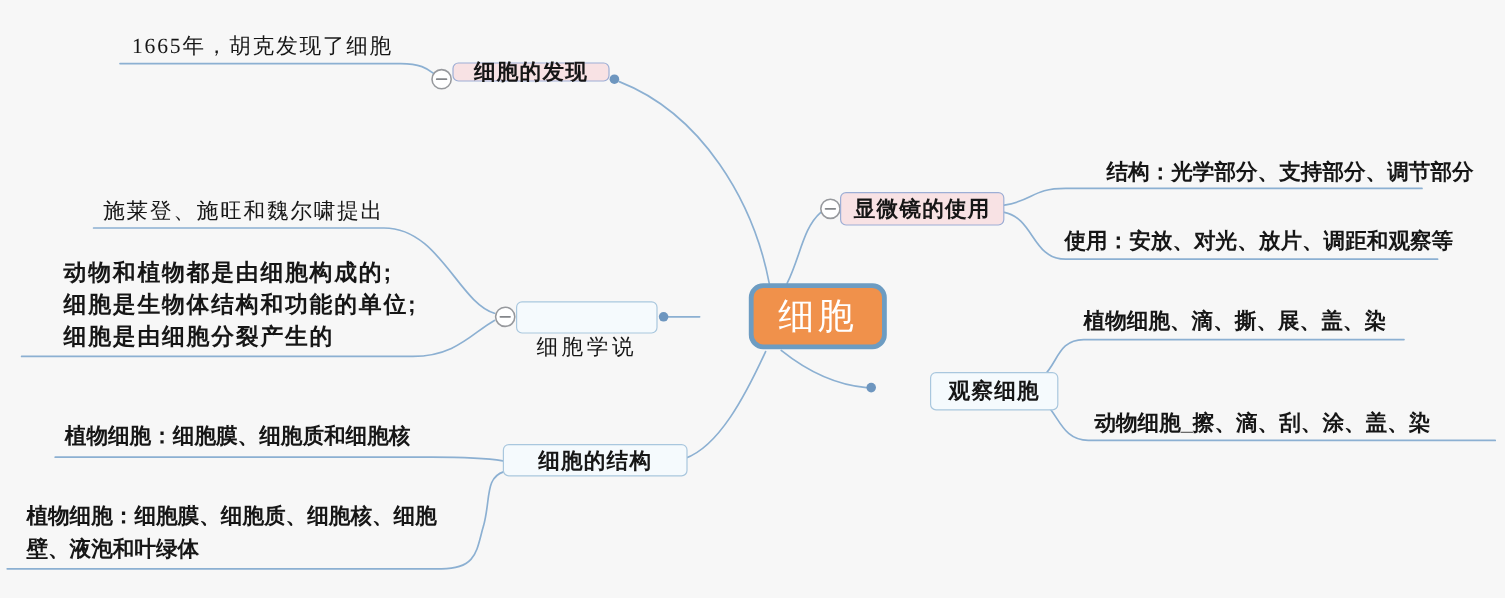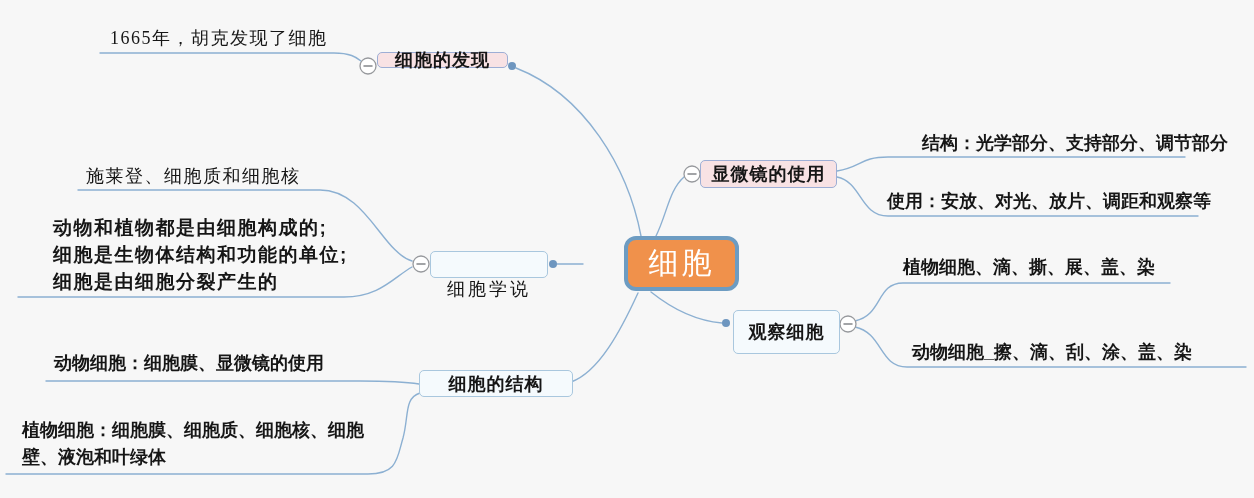--- a/index.html
+++ b/index.html
@@ -103,41 +103,41 @@
   </div>
 
   <div class="node pink" style="left:700px; top:160px; width:137px; height:28px;">
     <span class="node-label">显微镜的使用</span>
   </div>
 
   <div class="node light serif" style="left:430px; top:251px; width:118px; height:27px;">
     <span class="node-label">细胞学说</span>
   </div>
 
-  <div class="node light" style="left:733px; top:310px; width:107px; height:44px;">
+  <div class="node light" style="left:775px; top:310px; width:107px; height:32px;">
     <span class="node-label">观察细胞</span>
   </div>
 
   <div class="node light" style="left:419px; top:370px; width:154px; height:27px;">
     <span class="node-label">细胞的结构</span>
   </div>
 
   <div class="child-text serif" style="left:110px; top:26px;">1665年，胡克发现了细胞</div>
 
   <div class="child-text" style="left:886px; top:131px;margin-left:36px;">结构：光学部分、支持部分、调节部分</div>
 
   <div class="child-text" style="left:887px; top:189px;">使用：安放、对光、放片、调距和观察等</div>
 
-  <div class="child-text serif" style="left:86px; top:164px;">施莱登、细胞质和细胞核</div>
+  <div class="child-text serif" style="left:86px; top:164px;">施莱登、施旺和魏尔啸提出</div>
 
   <div class="child-text multiline" style="left:33px; top:214px;">动物和植物都是由细胞构成的;
 细胞是生物体结构和功能的单位;
 细胞是由细胞分裂产生的</div>
 
   <div class="child-text" style="left:903px; top:255px;">植物细胞、滴、撕、展、盖、染</div>
 
   <div class="child-text" style="left:912px; top:340px;">动物细胞_擦、滴、刮、涂、盖、染</div>
 
-  <div class="child-text" style="left:54px; top:351px;">动物细胞：细胞膜、显微镜的使用</div>
+  <div class="child-text" style="left:54px; top:351px;">植物细胞：细胞膜、细胞质和细胞核</div>
 
   <div class="child-text wrap" style="left:22px; top:417px;">植物细胞：细胞膜、细胞质、细胞核、细胞壁、液泡和叶绿体</div>
 
 </div>
 
 </body></html>

